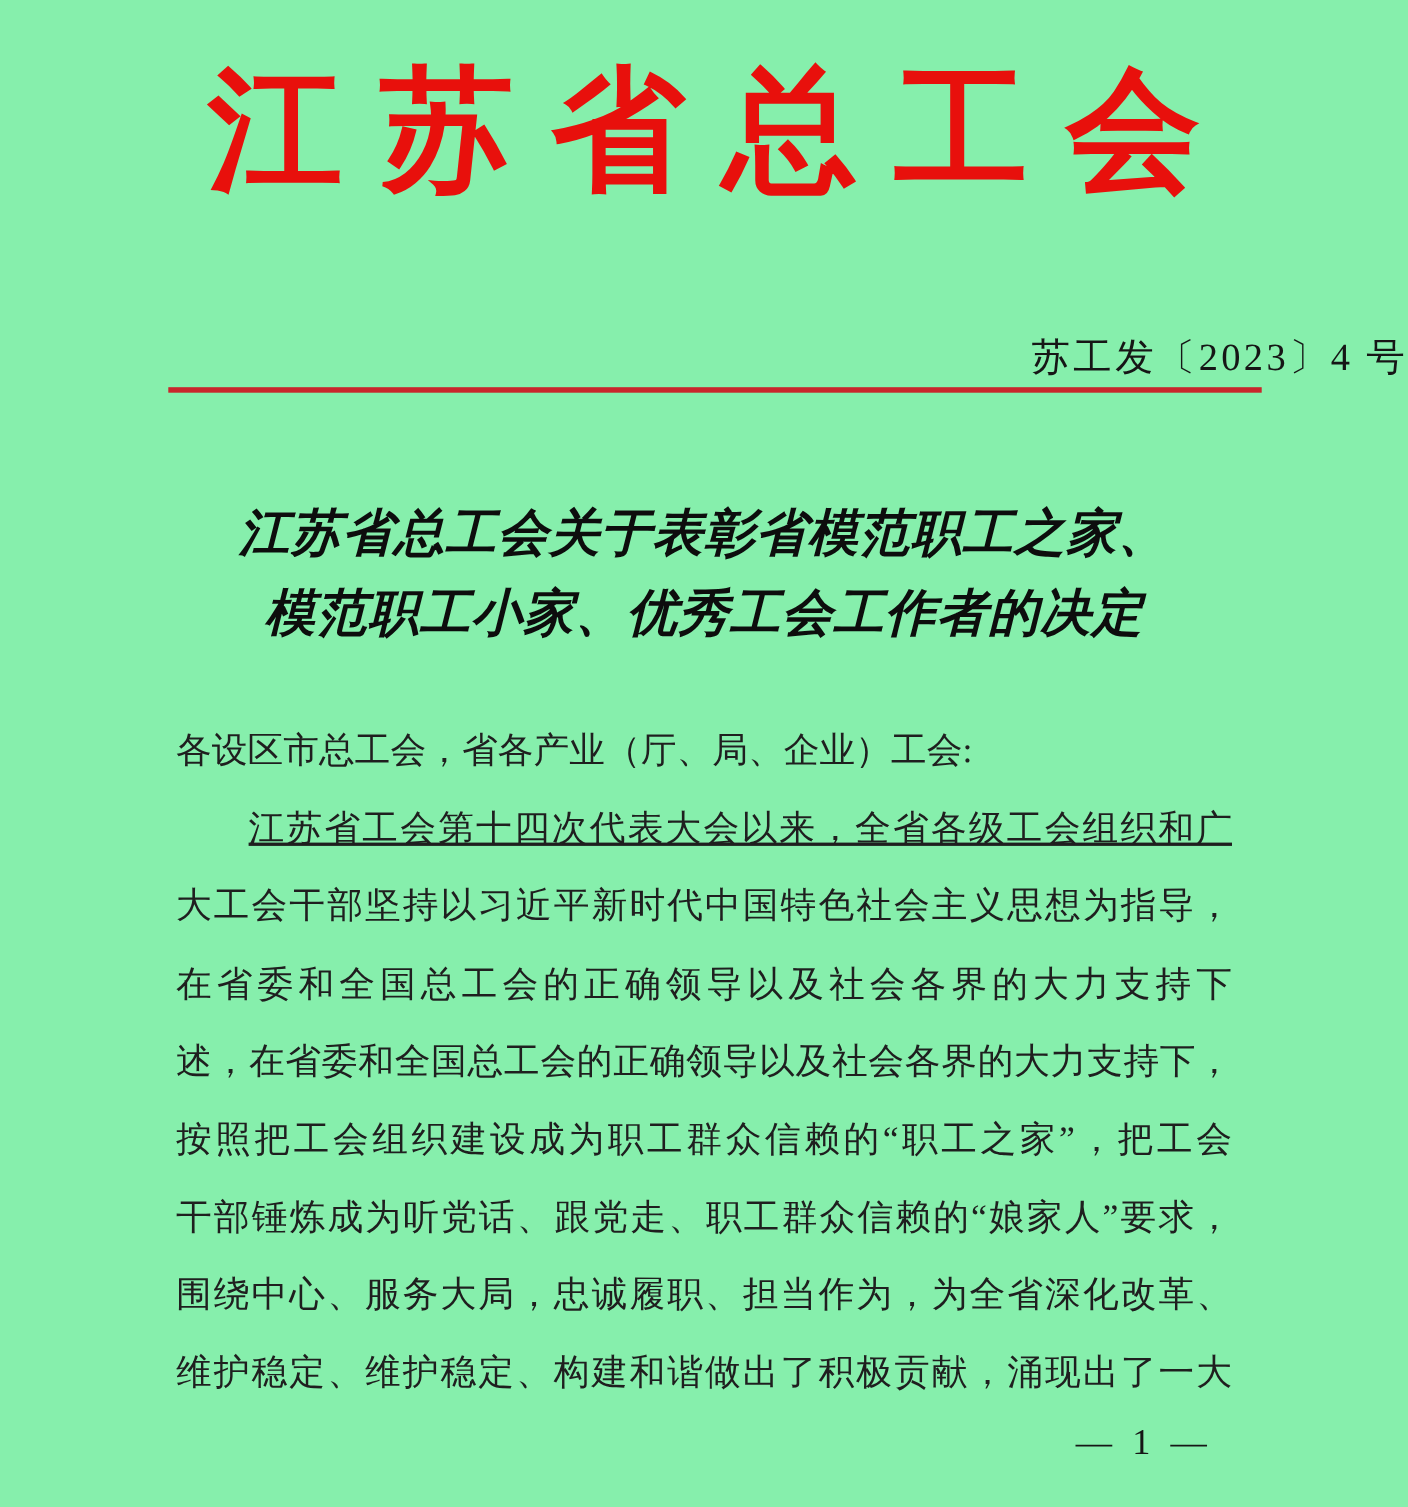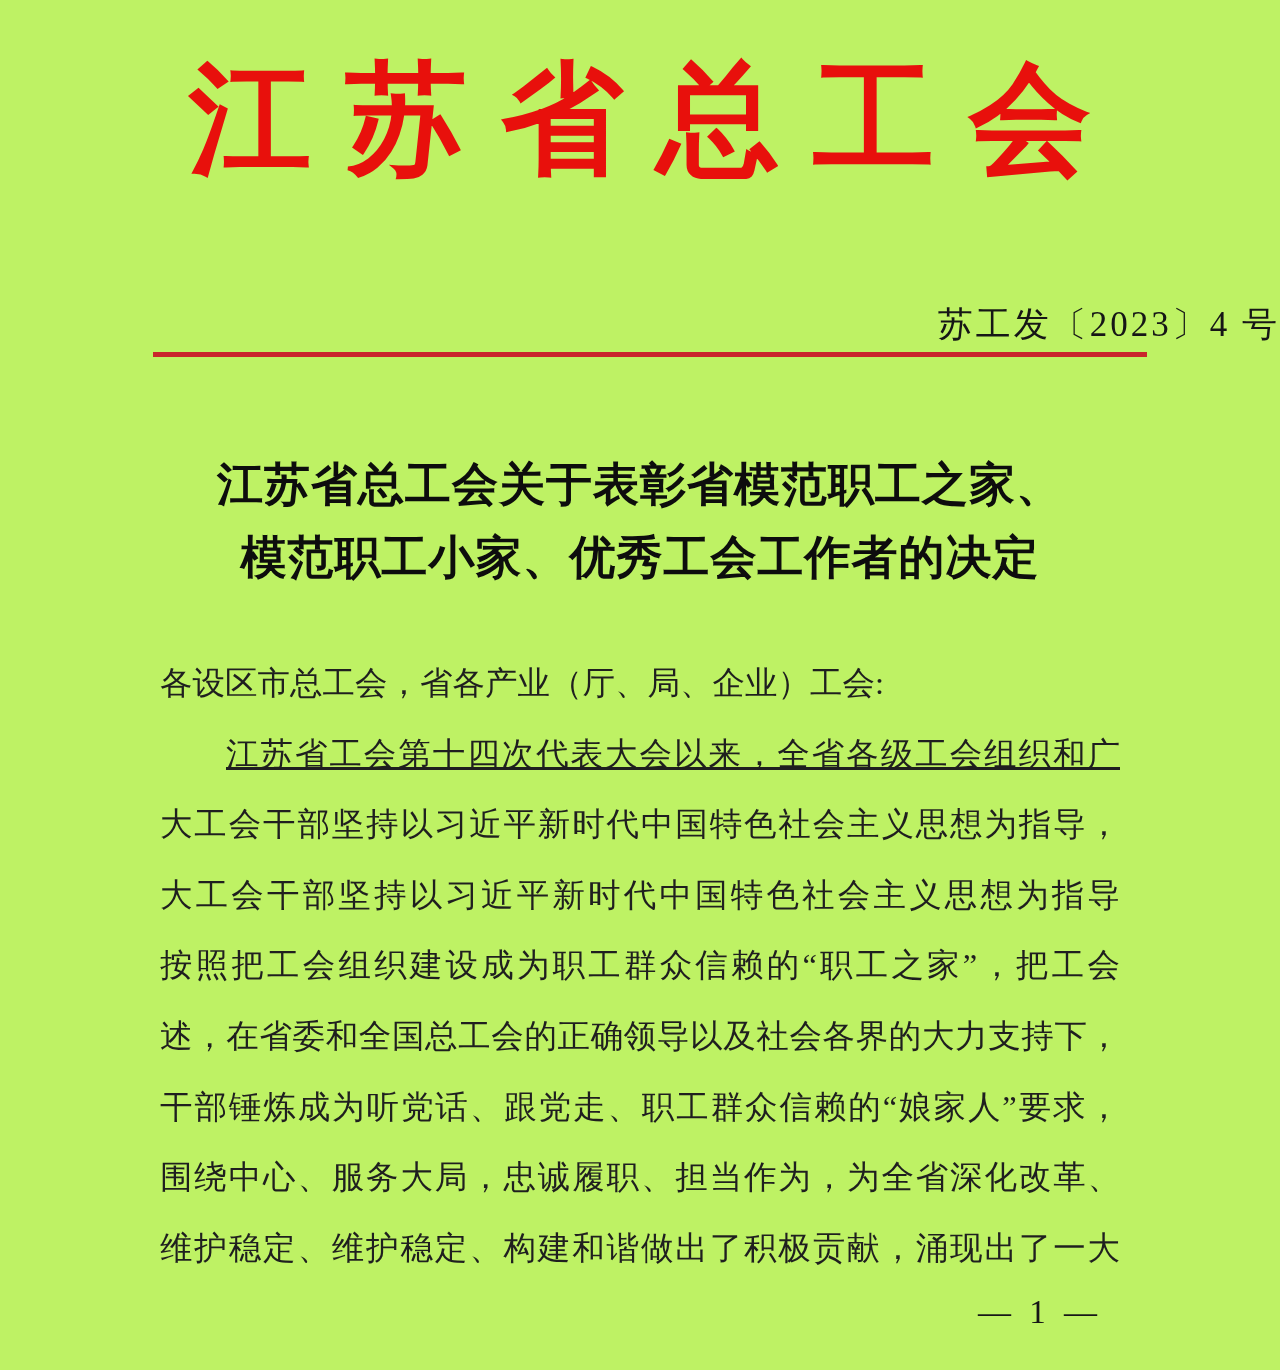--- a/index.html
+++ b/index.html
@@ -4,21 +4,21 @@
 <style>
   :root{
     --red:#e8100c;
     --divider:#c9262c;
     --ink:#1f1f1f;
   }
   html,body{margin:0;padding:0;background:#ffffff;}
   .page{
     position:relative;
     width:1280px;height:1370px;
-    background:#bef264;
+    background:#86efac;
     font-family:"Liberation Serif","DejaVu Serif",serif;
     color:var(--ink);
     overflow:hidden;
   }
   .masthead{
     position:absolute;top:44px;left:0;width:100%;
     text-align:center;
     font-size:122px;font-weight:700;
     color:var(--red);
     letter-spacing:34px;text-indent:34px;
@@ -32,21 +32,21 @@
   }
   .red-line{
     position:absolute;top:352px;left:153px;
     width:994px;height:5px;
     background:var(--divider);
   }
   .doc-title{
     position:absolute;top:448px;left:100px;width:1080px;
     text-align:center;
     font-size:46px;font-weight:700;line-height:73px;
-    letter-spacing:1px;color:#0d0d0d;
+    letter-spacing:1px;color:#0d0d0d;font-style:italic;
   }
   .body-block{
     position:absolute;top:648px;left:160px;width:960px;
     font-size:32.5px;line-height:70.6px;color:var(--ink);
   }
   .body-line{
     text-align:justify;
     text-align-last:justify;
   }
   .body-line.salutation{
@@ -76,23 +76,23 @@
 
   <div class="doc-title">
     <div>江苏省总工会关于表彰省模范职工之家、</div>
     <div>模范职工小家、优秀工会工作者的决定</div>
   </div>
 
   <div class="body-block">
     <div class="body-line salutation">各设区市总工会，省各产业（厅、局、企业）工会:</div>
     <div class="body-line indent">江苏省工会第十四次代表大会以来，全省各级工会组织和广</div>
     <div class="body-line">大工会干部坚持以习近平新时代中国特色社会主义思想为指导，</div>
-    <div class="body-line">大工会干部坚持以习近平新时代中国特色社会主义思想为指导</div>
+    <div class="body-line">在省委和全国总工会的正确领导以及社会各界的大力支持下</div>
+    <div class="body-line">述，在省委和全国总工会的正确领导以及社会各界的大力支持下，</div>
     <div class="body-line">按照把工会组织建设成为职工群众信赖的“职工之家”，把工会</div>
-    <div class="body-line">述，在省委和全国总工会的正确领导以及社会各界的大力支持下，</div>
     <div class="body-line">干部锤炼成为听党话、跟党走、职工群众信赖的“娘家人”要求，</div>
     <div class="body-line">围绕中心、服务大局，忠诚履职、担当作为，为全省深化改革、</div>
     <div class="body-line">维护稳定、维护稳定、构建和谐做出了积极贡献，涌现出了一大</div>
   </div>
 
   <div class="page-number">— 1 —</div>
 
 </div>
 
 </body></html>

